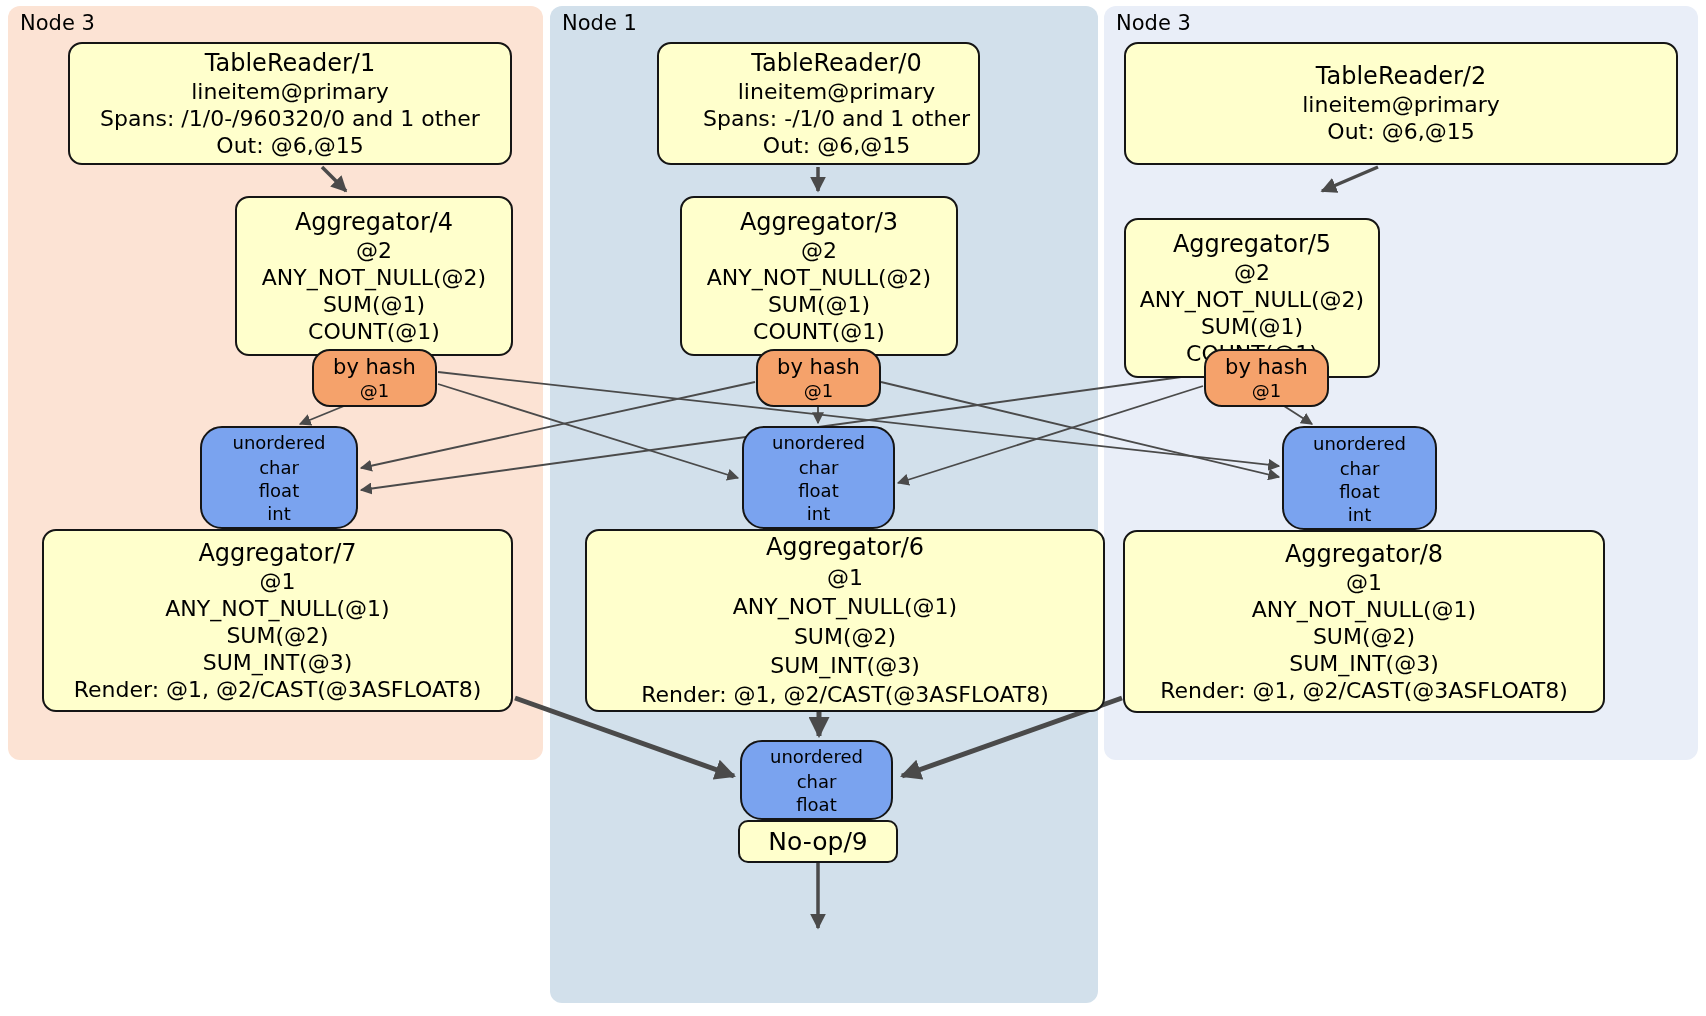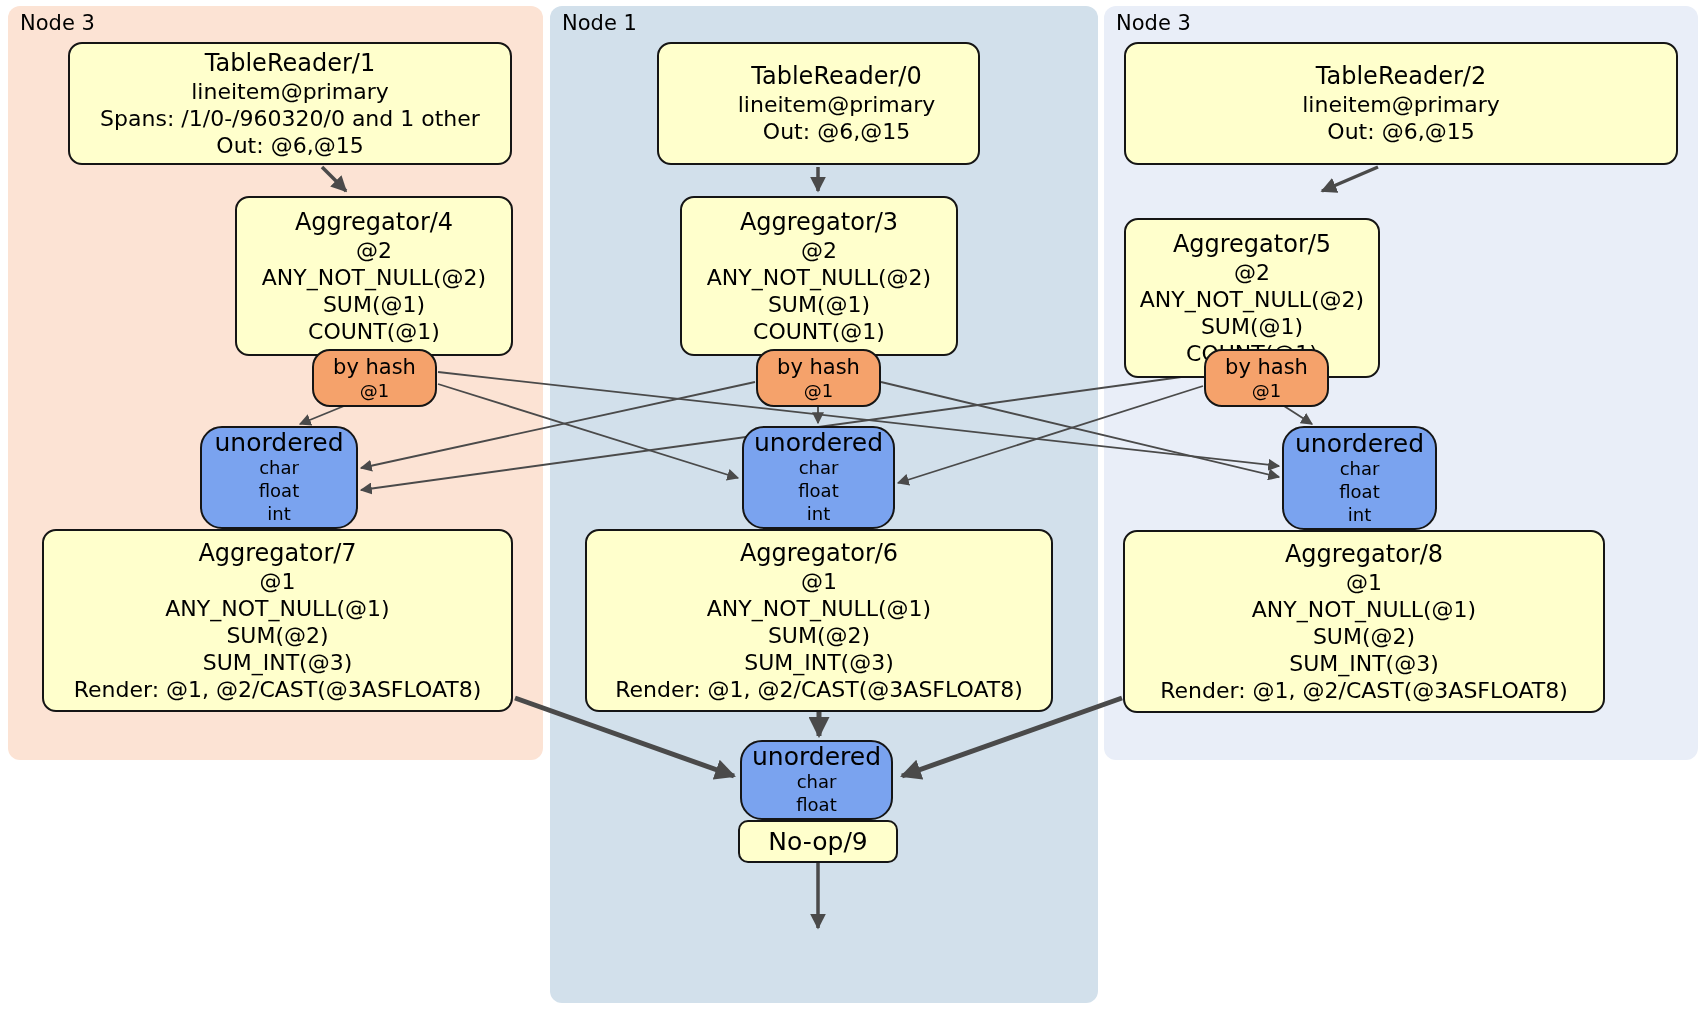--- a/index.html
+++ b/index.html
@@ -21,21 +21,21 @@
   .nbox{position:absolute;box-sizing:border-box;background:var(--box-bg);
         border:2px solid var(--box-border);border-radius:14px;z-index:3;
         display:flex;flex-direction:column;justify-content:center;align-items:center;
         text-align:center;padding:2px 4px;overflow:hidden;}
   .nbox .t{font-weight:normal;font-size:24px;line-height:29px;white-space:nowrap;}
   .nbox .l{font-size:22px;line-height:27px;white-space:nowrap;}
   .router{background:var(--router-bg);border-radius:18px;z-index:4;}
   .router .t{font-size:21px;line-height:25px;}
   .router .l{font-size:18px;line-height:22px;}
   .stream{background:var(--stream-bg);border-radius:22px;z-index:4;}
-  .stream .t{font-size:25px;line-height:26px;}
+  .stream .t{font-size:18px;line-height:26px;}
   .stream .l{font-size:18px;line-height:23px;}
   .smallbox{border-radius:10px;z-index:4;}
   .smallbox .t{font-size:25px;line-height:30px;}
 </style>
 </head>
 <body>
 
 <div id="canvas">
 
   <div class="panel" style="left:8px;top:6px;width:535px;height:754px;background:var(--node3-bg);"></div>
@@ -112,20 +112,21 @@
     <div class="l">@1</div>
     <div class="l">ANY_NOT_NULL(@1)</div>
     <div class="l">SUM(@2)</div>
     <div class="l">SUM_INT(@3)</div>
     <div class="l">Render: @1, @2/CAST(@3ASFLOAT8)</div>
   </div>
 
   <div class="nbox" style="left:657px;top:42px;width:323px;height:123px;padding-left:40px;">
     <div class="t">TableReader/0</div>
     <div class="l">lineitem@primary</div>
+    <div class="l">Spans: -/1/0 and 1 other</div>
     <div class="l">Out: @6,@15</div>
   </div>
 
   <div class="nbox" style="left:680px;top:196px;width:278px;height:160px;">
     <div class="t">Aggregator/3</div>
     <div class="l">@2</div>
     <div class="l">ANY_NOT_NULL(@2)</div>
     <div class="l">SUM(@1)</div>
     <div class="l">COUNT(@1)</div>
   </div>
@@ -135,21 +136,21 @@
     <div class="l">@1</div>
   </div>
 
   <div class="nbox stream" style="left:742px;top:426px;width:153px;height:103px;">
     <div class="t">unordered</div>
     <div class="l">char</div>
     <div class="l">float</div>
     <div class="l">int</div>
   </div>
 
-  <div class="nbox" style="left:585px;top:529px;width:468px;height:183px;">
+  <div class="nbox" style="left:585px;top:529px;width:520px;height:183px;justify-content:space-between;">
     <div class="t">Aggregator/6</div>
     <div class="l">@1</div>
     <div class="l">ANY_NOT_NULL(@1)</div>
     <div class="l">SUM(@2)</div>
     <div class="l">SUM_INT(@3)</div>
     <div class="l">Render: @1, @2/CAST(@3ASFLOAT8)</div>
   </div>
 
   <div class="nbox stream" style="left:740px;top:740px;width:153px;height:80px;">
     <div class="t">unordered</div>

